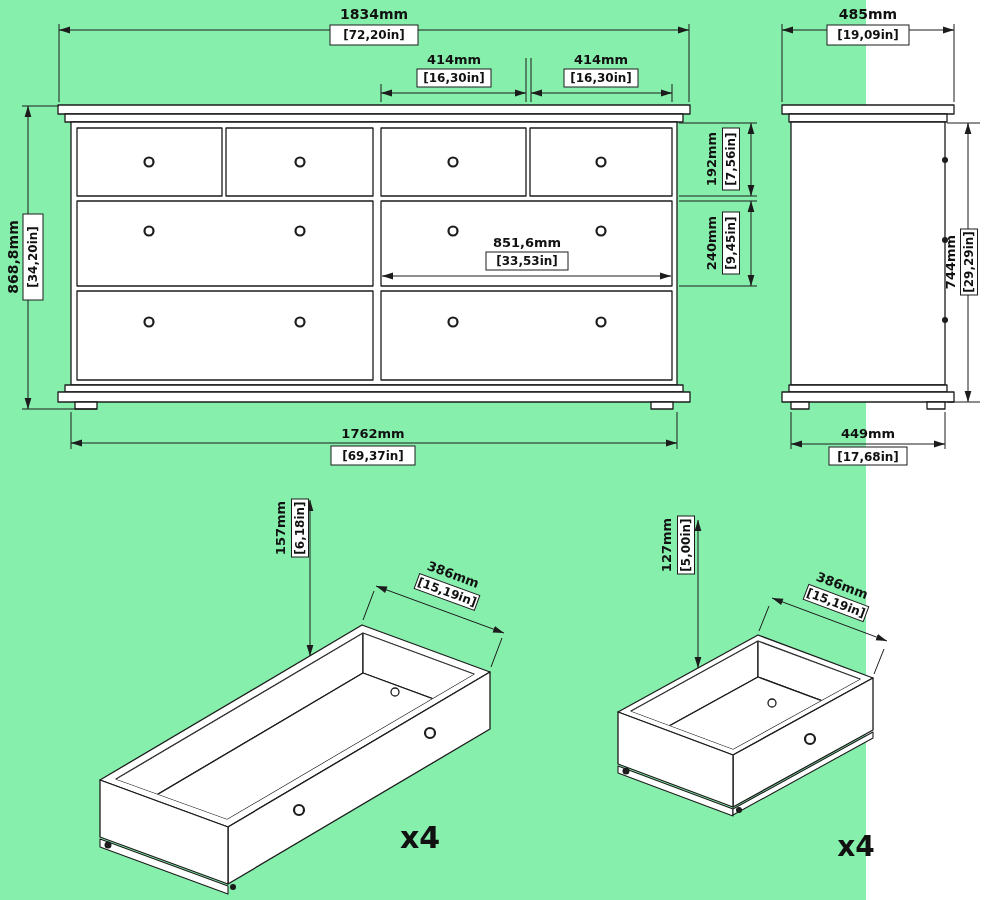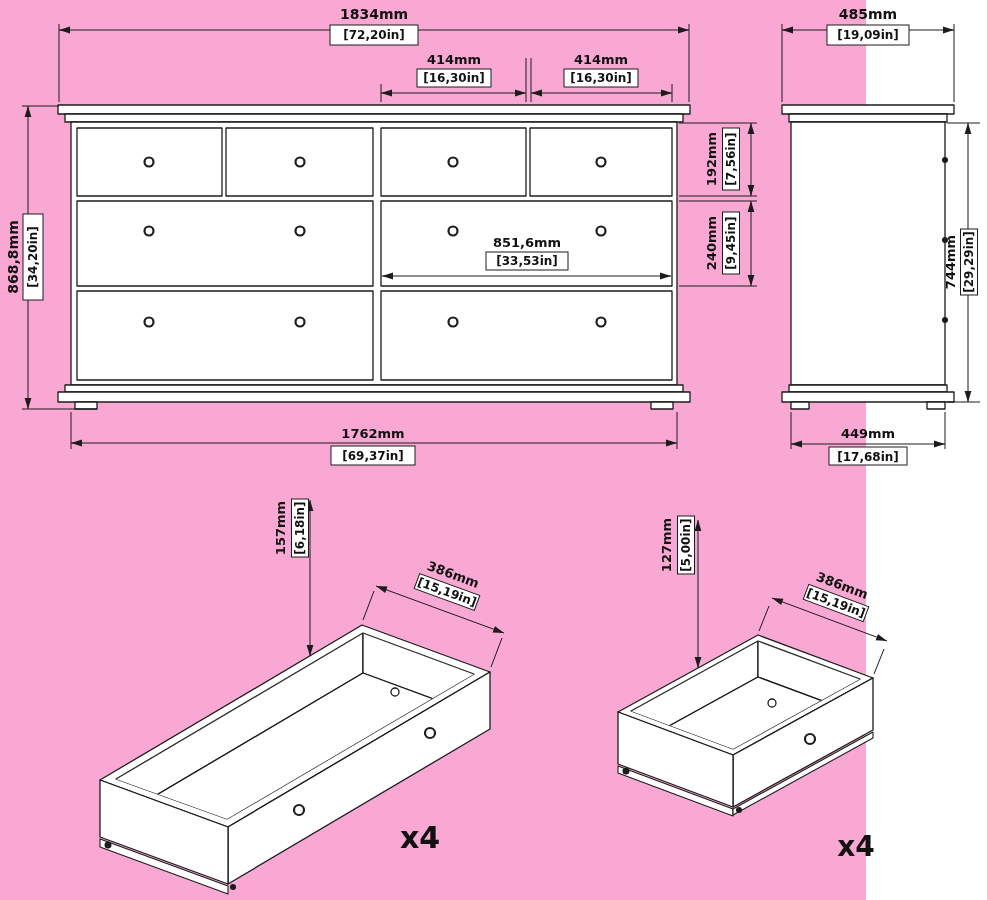--- a/index.html
+++ b/index.html
@@ -1,16 +1,16 @@
 <!DOCTYPE html>
 <html><head>
 <meta charset="utf-8">
 <style>
   html,body { margin:0; padding:0; background:#ffffff; }
-  .stage { width:866px; height:900px; position:relative; background:#f9a8d4; }
+  .stage { width:866px; height:900px; position:relative; background:#86efac; }
   svg { display:block; }
   .edge  { fill:#ffffff; stroke:#1c1c1c; stroke-width:1.3; stroke-linejoin:round; }
   .edge2 { fill:#ffffff; stroke:#1c1c1c; stroke-width:1.1; stroke-linejoin:round; }
   .dim   { stroke:#1c1c1c; stroke-width:1; fill:none; }
   .dimbox{ fill:#ffffff; stroke:#1c1c1c; stroke-width:1; }
   .knob  { fill:#ffffff; stroke:#1c1c1c; stroke-width:2.2; }
   .hole  { fill:#ffffff; stroke:#1c1c1c; stroke-width:1.3; }
   .peg   { fill:#1c1c1c; stroke:none; }
   .t-mm    { font:bold 13px "DejaVu Sans","Liberation Sans",sans-serif; fill:#111; text-anchor:middle; }
   .t-mm-lg { font:bold 14px "DejaVu Sans","Liberation Sans",sans-serif; fill:#111; text-anchor:middle; }

